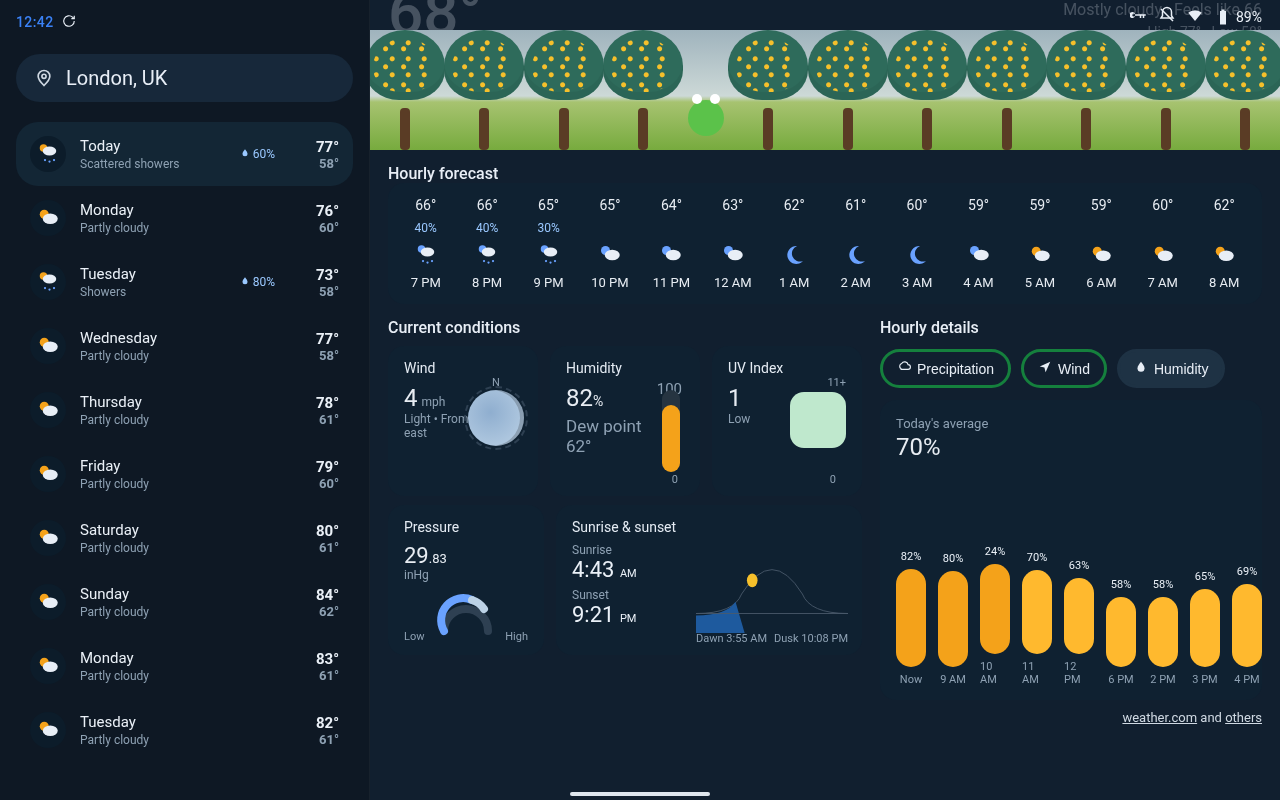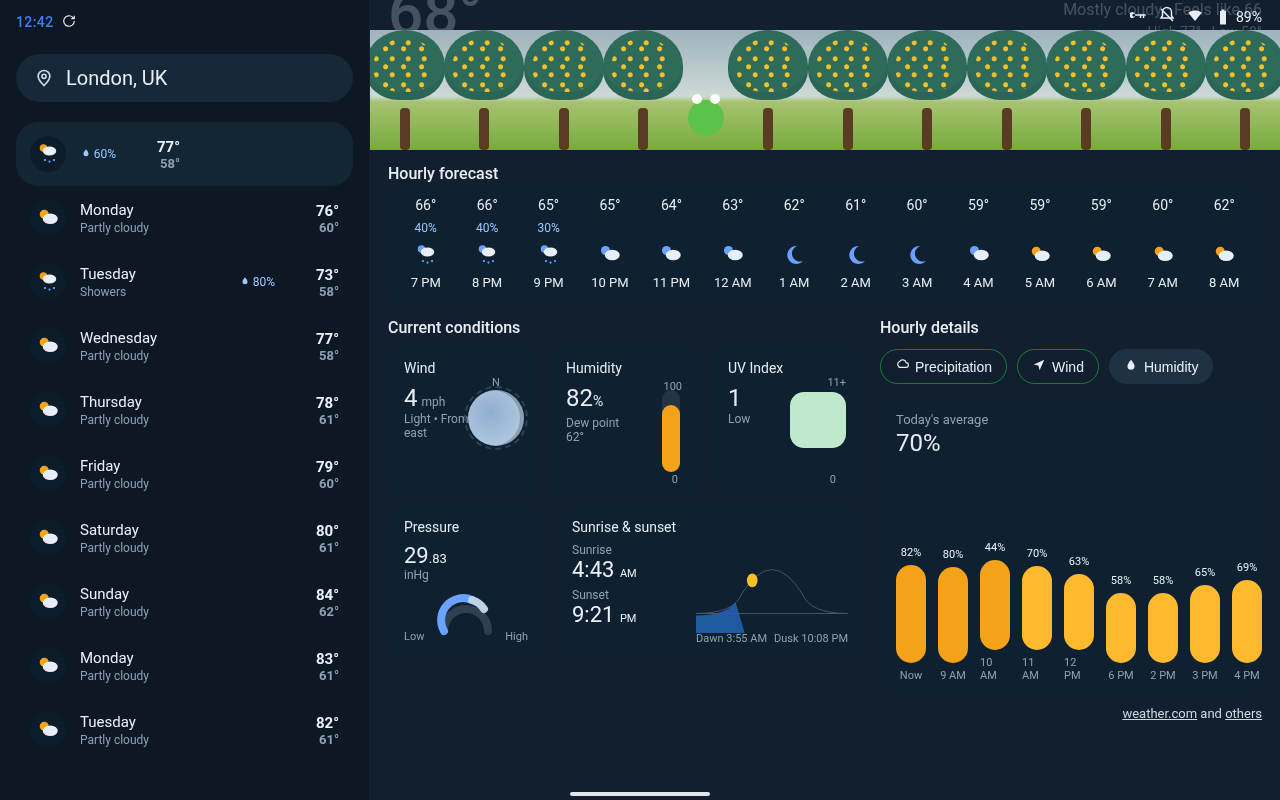--- a/index.html
+++ b/index.html
@@ -71,45 +71,45 @@
   .ccard .ct { font-size:14px; color:#e4ebf3; margin-bottom:8px;}
   .wind-val { font-size:24px; display:flex; align-items:baseline; gap:4px;}
   .wind-val small{ font-size:12px; color:var(--muted);}
   .wind-sub { font-size:12px; color:var(--muted); max-width:80px;}
   .wind-compass { position:absolute; right:14px; top:44px; width:56px; height:56px;}
   .wind-compass .n { position:absolute; left:50%; top:-14px; transform:translateX(-50%); font-size:11px; color:var(--muted);}
   .wind-arrow { position:absolute; inset:0; border-radius:50%; background:radial-gradient(circle at 40% 40%, #8faecf, #bcd2e6); box-shadow: -4px 0 0 rgba(0,0,0,.2) inset;}
   .wind-ring { position:absolute; inset:-4px; border:2px dashed #2e4052; border-radius:50%;}
   .hum-val { font-size:24px;}
   .hum-val small{font-size:14px;}
-  .hum-sub{ font-size:12px; color:var(--muted); margin-top:4px;}
+  .hum-sub{ font-size:17px; color:var(--muted); margin-top:4px;}
   .hum-gauge { position:absolute; right:20px; top:44px; width:18px; height:82px; background:#263441; border-radius:10px; overflow:hidden;}
   .hum-gauge .fill { position:absolute; left:0; right:0; bottom:0; background:var(--orange); border-radius:10px 10px 0 0;}
-  .hum-max { position:absolute; right:18px; top:34px; font-size:11px; color:var(--muted);}
+  .hum-max { position:absolute; right:18px; top:34px; font-size:15px; color:var(--muted);}
   .hum-min { position:absolute; right:22px; bottom:10px; font-size:11px; color:var(--muted);}
   .uv-val { font-size:24px;}
   .uv-sub { font-size:12px; color:var(--muted);}
   .uv-gem { position:absolute; right:16px; top:46px; width:56px; height:56px; background:#bfe8cd; border-radius:14px; transform:rotate(0deg);}
   .uv-max { position:absolute; right:16px; top:30px; font-size:11px; color:var(--muted);margin-left:20px;}
   .uv-min { position:absolute; right:26px; bottom:10px; font-size:11px; color:var(--muted);}
   .press-val { font-size:22px;}
   .press-val small{font-size:13px;}
   .press-unit { font-size:12px; color:var(--muted);}
   .press-arc { position:absolute; left:50%; bottom:30px; transform:translateX(-50%); width:64px; height:38px;}
   .press-arc svg{ width:64px; height:64px;}
   .press-labels { position:absolute; bottom:12px; left:16px; right:16px; display:flex; justify-content:space-between; font-size:11px; color:var(--muted);}
   .sun-row { font-size:12px; color:var(--muted); }
   .sun-time { font-size:22px; color:#eaf0f7;}
   .sun-time small{ font-size:11px;}
   .sun-vals { display:flex; flex-direction:column; gap:6px; width:110px;}
   .sun-graph { position:absolute; right:14px; top:50px; left:140px; height:78px;}
   .sun-graph svg{ width:100%; height:100%; }
   .sun-foot { position:absolute; bottom:10px; right:14px; left:140px; display:flex; justify-content:space-between; font-size:11px; color:var(--muted);}
   .hd-head { display:flex; gap:10px; }
-  .chip { display:flex; align-items:center; gap:6px; font-size:14px; color:#e8eef6; padding:8px 14px; border:1px solid #15803d; border-radius:999px; background:transparent;}
+  .chip { display:flex; align-items:center; gap:6px; font-size:14px; color:#e8eef6; padding:8px 14px; border:3px solid #15803d; border-radius:999px; background:transparent;}
   .chip.sel { background:#1e3244; border-color:#1e3244;}
   .hd-body { background:var(--card); border-radius:16px; padding:16px 16px 14px 16px; height:300px; display:flex; flex-direction:column;}
   .hd-avg-l { font-size:13px; color:var(--muted);}
   .hd-avg-v { font-size:24px; margin-top:2px;}
   .hd-bars { margin-top:auto; display:flex; gap:12px; align-items:flex-end; height:170px;}
   .hb { flex:1; display:flex; flex-direction:column; align-items:center; gap:6px;}
   .hb .bl { font-size:11px; color:#eaf0f7;}
   .hb .bar { width:30px; background:var(--orange); border-radius:15px 15px 15px 15px;}
   .hb .time { font-size:11px; color:var(--muted);}
   .footer-links { text-align:right; padding:0 18px 10px 0; font-size:13px; color:#cfd8e2;}
@@ -146,20 +146,24 @@
         <div class="day sel">
     <span class="dicon">
             <svg viewBox="0 0 32 32" width="24" height="24">
               <circle cx="10" cy="8" r="5" fill="#f4a21a"></circle>
               <ellipse cx="18" cy="12" rx="9" ry="6" fill="#e8eef6"></ellipse>
               <circle cx="12" cy="24" r="1.5" fill="#6aa2ff"></circle>
               <circle cx="18" cy="26" r="1.5" fill="#6aa2ff"></circle>
               <circle cx="24" cy="24" r="1.5" fill="#6aa2ff"></circle>
             </svg>
           </span>
+    <span class="meta">
+      <span class="d-title">Today</span>
+      <span class="d-sub">Scattered showers</span>
+    </span>
     <span class="precip"><svg width="10" height="10" viewBox="0 0 24 24" fill="#9ac8ff">
               <path d="M12 3c4 5 6 8 6 11a6 6 0 0 1-12 0c0-3 2-6 6-11z"></path>
             </svg> 60%</span>
     <span class="temps">
             <span class="hi">77°</span>
             <span class="lo">58°</span>
           </span>
         </div>
         <div class="day">
     <span class="dicon">
@@ -654,21 +658,21 @@
     <span class="bl">82%</span>
     <div class="bar" style="height:98px; background:#f4a21a;"></div>
     <span class="time">Now</span>
                 </div>
                 <div class="hb">
     <span class="bl">80%</span>
     <div class="bar" style="height:96px; background:#f4a21a;"></div>
     <span class="time">9 AM</span>
                 </div>
                 <div class="hb">
-    <span class="bl">44%</span>
+    <span class="bl">24%</span>
     <div class="bar" style="height:90px; background:#f4a21a;"></div>
     <span class="time">10 AM</span>
                 </div>
                 <div class="hb">
     <span class="bl">70%</span>
     <div class="bar" style="height:84px; background:#ffb92e;"></div>
     <span class="time">11 AM</span>
                 </div>
                 <div class="hb">
     <span class="bl">63%</span>

